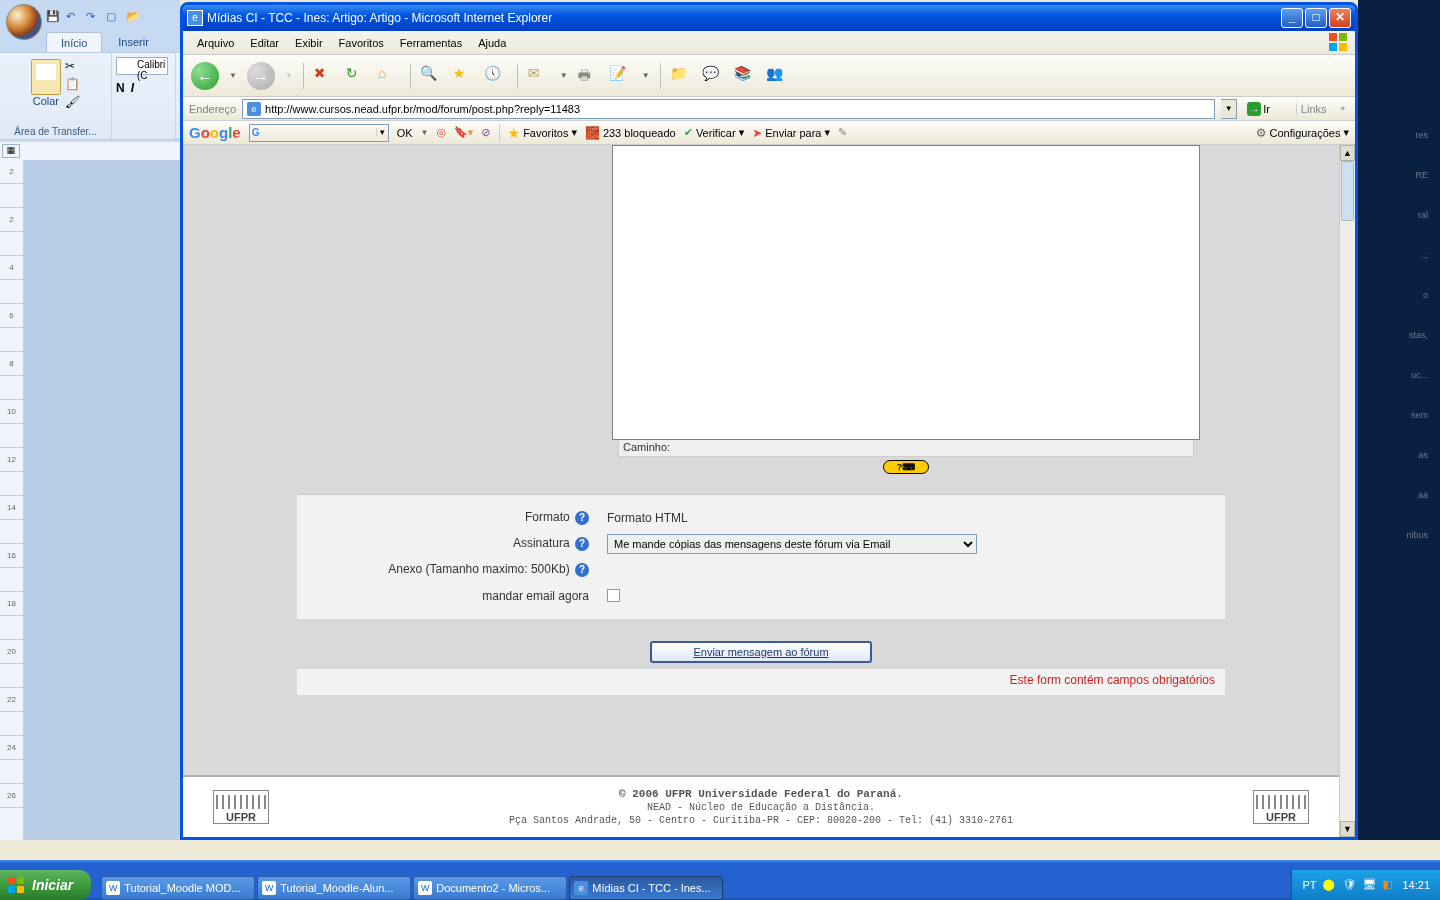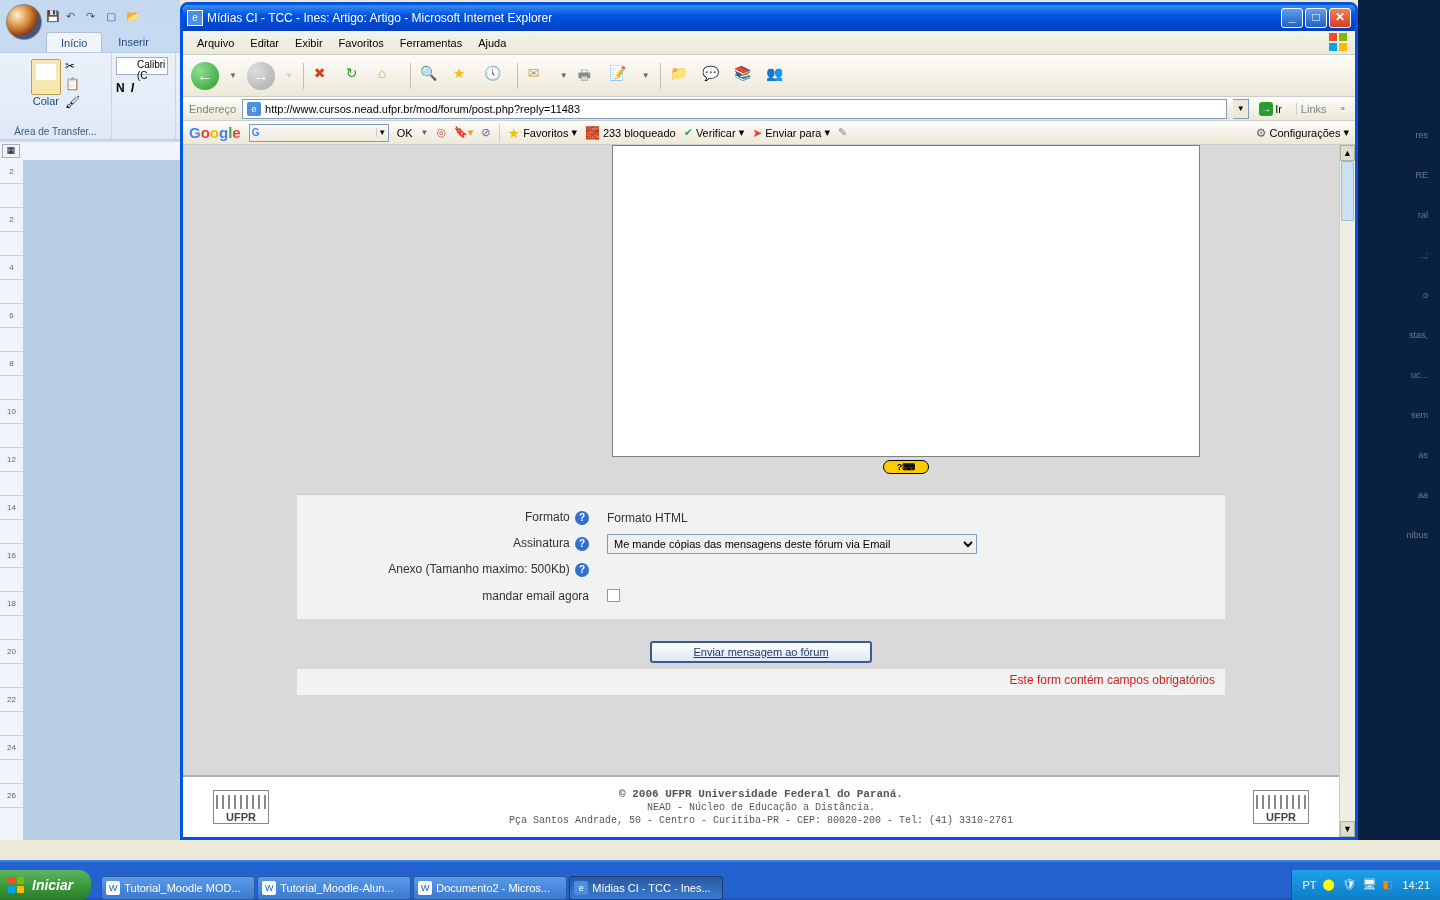--- a/index.html
+++ b/index.html
@@ -74,21 +74,21 @@
 .tb-fwd { background: radial-gradient(circle at 30% 30%, #ddd, #aaa); color: #fff; }
 .tb-small { width: 22px; height: 22px; font-size: 14px; border-radius: 2px; }
 .tb-sep { width: 1px; height: 26px; background: #c0c0b0; }
 .addressbar { height: 24px; background: linear-gradient(#fdfcf9, #ece9d8); border-bottom: 1px solid #ccc; display: flex; align-items: center; padding: 0 6px; gap: 6px; }
 .addr-label { color: #808080; font-size: 11px; }
 .addr-input { flex: 1; height: 20px; border: 1px solid #7f9db9; background: #fff; padding: 0 4px; display: flex; align-items: center; font-size: 11px; }
 .addr-ie-icon { width: 14px; height: 14px; margin-right: 4px; background: #4b8fe0; border-radius: 2px; font-size: 9px; text-align: center; color: #fff; line-height: 14px; }
 .addr-dd { width: 16px; height: 20px; border: 1px solid #7f9db9; border-left: none; background: #ece9d8; text-align: center; line-height: 18px; cursor: pointer; font-size: 8px; }
 .ir-btn { height: 20px; padding: 0 4px; display: flex; align-items: center; gap: 2px; font-size: 11px; cursor: pointer; }
 .ir-arrow { width: 14px; height: 14px; background: #2a9d30; border-radius: 3px; color: #fff; text-align: center; line-height: 14px; font-size: 10px; }
-.links-label { color: #808080; font-size: 11px; padding: 0 4px; border-left: 1px solid #ccc; margin-left: 4px; }
+.links-label { color: #808080; font-size: 11px; padding: 0 4px; border-left: 1px solid #ccc; margin-left: 16px; }
 .google-tb { height: 24px; background: linear-gradient(#fdfcf9, #ece9d8); border-bottom: 1px solid #ccc; display: flex; align-items: center; padding: 0 6px; gap: 8px; font-size: 11px; }
 .g-logo { font-weight: bold; font-size: 15px; }
 .g-logo .b { color: #4285f4; } .g-logo .r { color: #ea4335; } .g-logo .y { color: #fbbc05; } .g-logo .g { color: #34a853; }
 .g-search { width: 140px; height: 18px; border: 1px solid #7f9db9; display: flex; align-items: center; }
 .g-search .mini { width: 16px; font-size: 10px; color: #4285f4; font-weight: bold; padding-left: 2px; }
 .g-search .dd { width: 12px; text-align: center; font-size: 8px; border-left: 1px solid #ccc; }
 .g-item { display: flex; align-items: center; gap: 3px; cursor: pointer; }
 .g-star { color: #fbbc05; font-size: 14px; }
 .g-brick { color: #d04020; font-size: 12px; }
 .g-check { color: #34a853; font-size: 11px; }
@@ -320,20 +320,21 @@
       </span>
     <span class="g-item"><span class="g-check">✔</span><span>Verificar</span>▾</span>
     <span class="g-item"><span class="g-send">➤</span><span>Enviar para</span>▾</span>
     <span class="g-item" style="color:#888">✎</span>
     <span class="g-item g-config"><span class="g-gear">⚙</span><span>Configurações</span>▾</span>
   </div>
 
   <div class="ie-content">
     <div class="moodle-body">
       <div class="editor-box"></div>
+      <div class="editor-path">Caminho:</div>
       <div class="kb-badge">?⌨</div>
 
       <div class="form-table">
         <div class="form-row">
           <div class="form-label"><span>Formato</span> <span class="help-icon">?</span></div>
           <div class="form-value">Formato HTML</div>
         </div>
         <div class="form-row">
           <div class="form-label"><span>Assinatura</span> <span class="help-icon">?</span></div>
           <div class="form-value">

